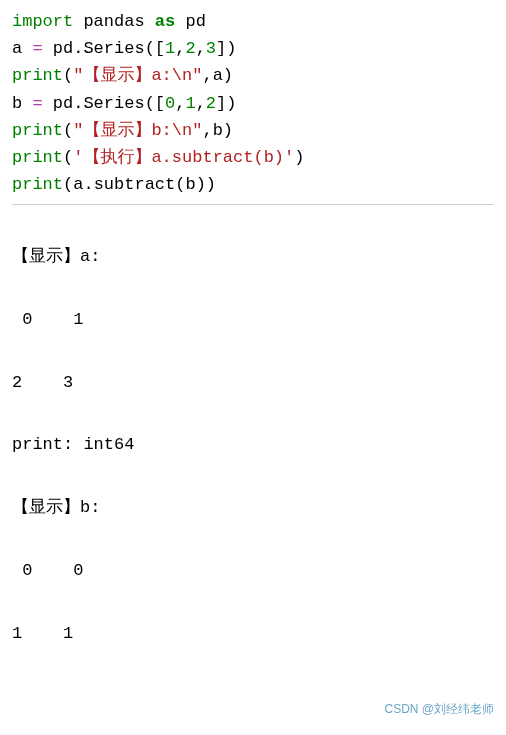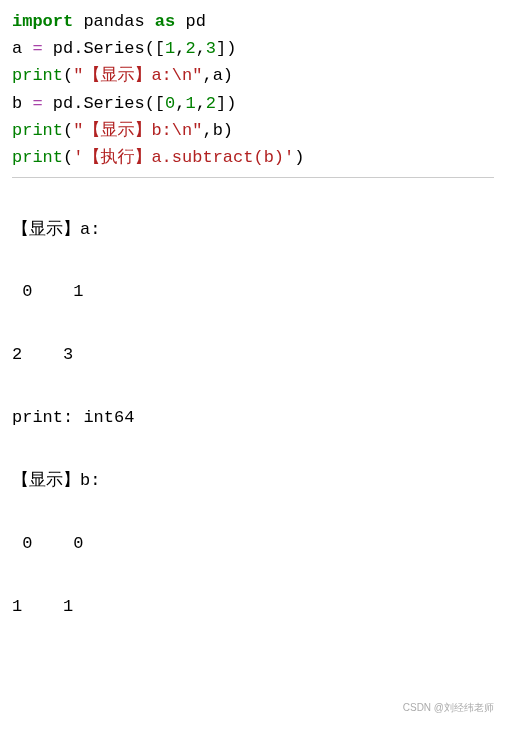--- a/index.html
+++ b/index.html
@@ -16,57 +16,58 @@
       width: 506px;
       color: #000;
     }
     .code-block {
       margin-bottom: 4px;
     }
     .code-line {
       white-space: pre;
       font-family: "Consolas", "Courier New", monospace;
     }
-    .kw-import { color: #008000; font-weight: bold; }
+    .kw-import { color: #008000; font-weight: normal; }
     .kw-as { color: #008000; font-weight: bold; }
     .module { color: #000; text-align: center; }
     .op { color: #a844a8; }
     .builtin { color: #008000; }
     .num { color: #008000; }
     .str-red { color: #b22222; }
     .divider {
       border-top: 1px solid #ccc;
       margin: 6px 0 4px 0;
     }
     .output-block {
       font-family: "Consolas", "Courier New", monospace;
       white-space: pre;
       color: #000;
       line-height: 1.85;
     }
     .watermark {
       position: absolute;
       right: 12px;
       top: 700px;
-      color: #737373;
-      font-size: 10px;
+      color: #0369a1;
+      font-size: 12px;
       font-family: Arial, sans-serif;
       opacity: 0.6;
     }
   </style>
 </head>
 <body>
 
 <div class="code-block">
   <div class="code-line"><span class="kw-import">import</span> <span class="module">pandas</span> <span class="kw-as">as</span> <span class="module">pd</span></div>
   <div class="code-line"><span>a</span><span class="op"> = </span><span>pd.</span><span>Series</span><span>([</span><span class="num">1</span><span>,</span><span class="num">2</span><span>,</span><span class="num">3</span><span>])</span></div>
   <div class="code-line"><span class="builtin">print</span><span>(</span><span class="str-red">"【显示】a:\n"</span><span>,</span><span>a</span><span>)</span></div>
   <div class="code-line"><span>b</span><span class="op"> = </span><span>pd.</span><span>Series</span><span>([</span><span class="num">0</span><span>,</span><span class="num">1</span><span>,</span><span class="num">2</span><span>])</span></div>
   <div class="code-line"><span class="builtin">print</span><span>(</span><span class="str-red">"【显示】b:\n"</span><span>,</span><span>b</span><span>)</span></div>
   <div class="code-line"><span class="builtin">print</span><span>(</span><span class="str-red">'【执行】a.subtract(b)'</span><span>)</span></div>
+  <div class="code-line"><span class="builtin">print</span><span>(</span><span>a.</span><span>subtract</span><span>(b)</span><span>)</span></div>
 </div>
 
 <div class="divider"></div>
 
 <div class="output-block">
 <div>【显示】a:</div>
 <div> 0    1</div>
 <div>2    3</div>
 <div>print: int64</div>
 <div>【显示】b:</div>

